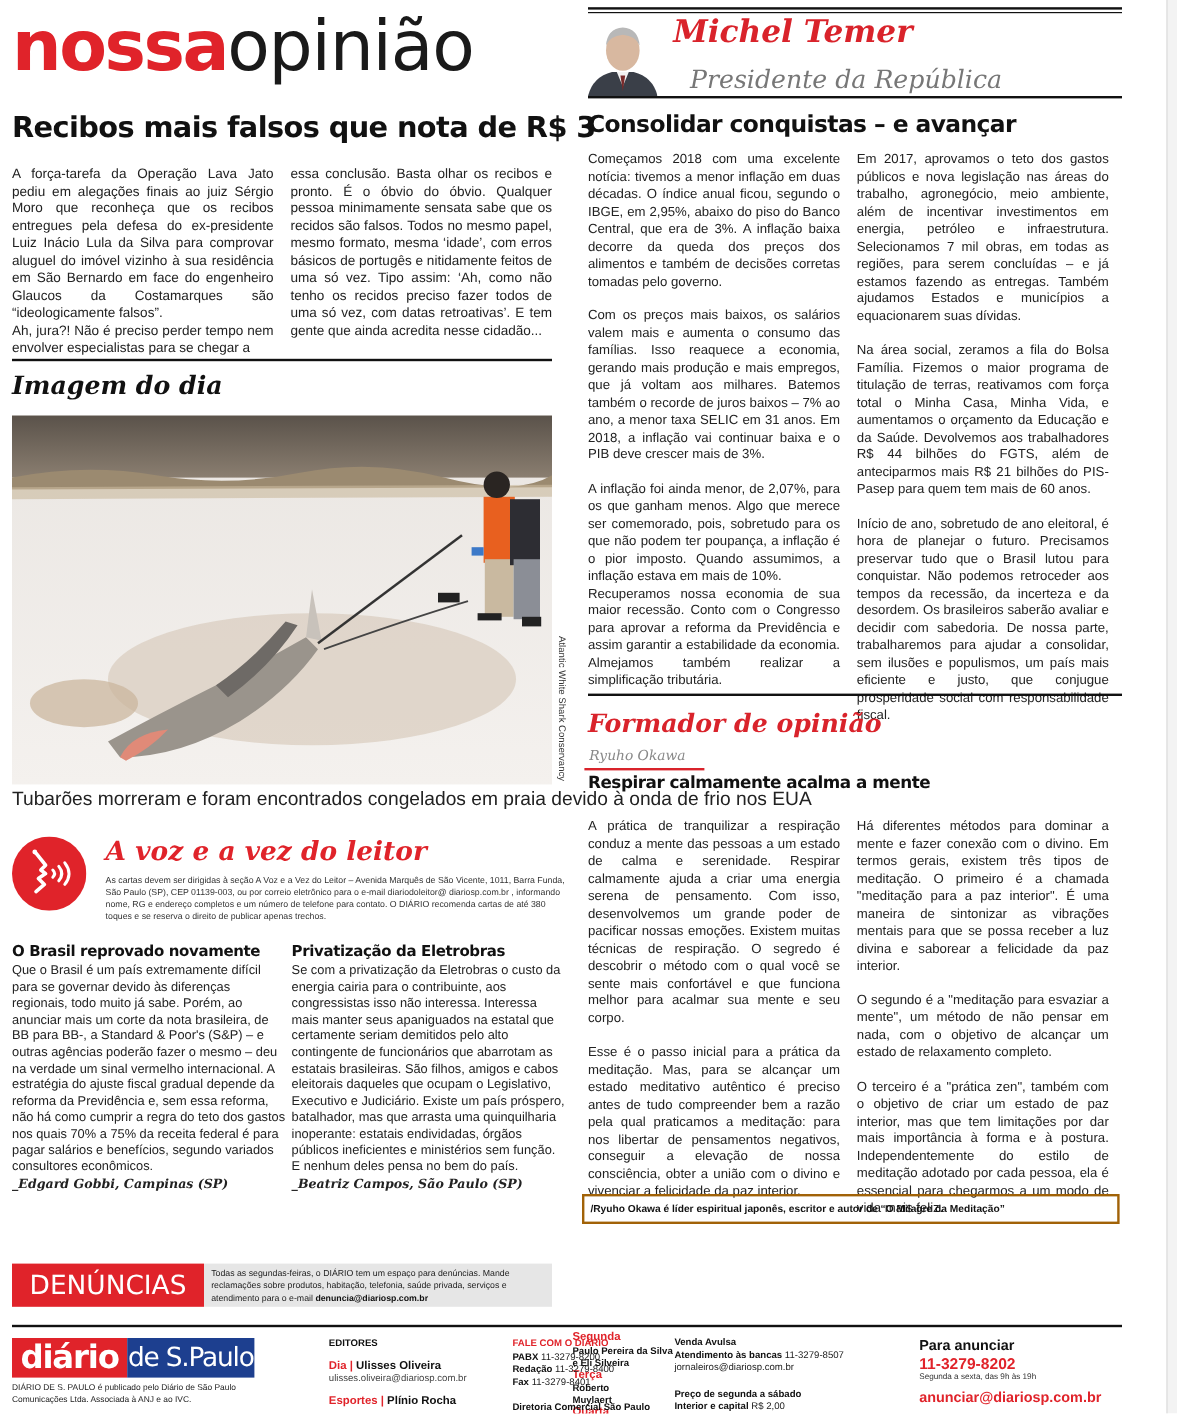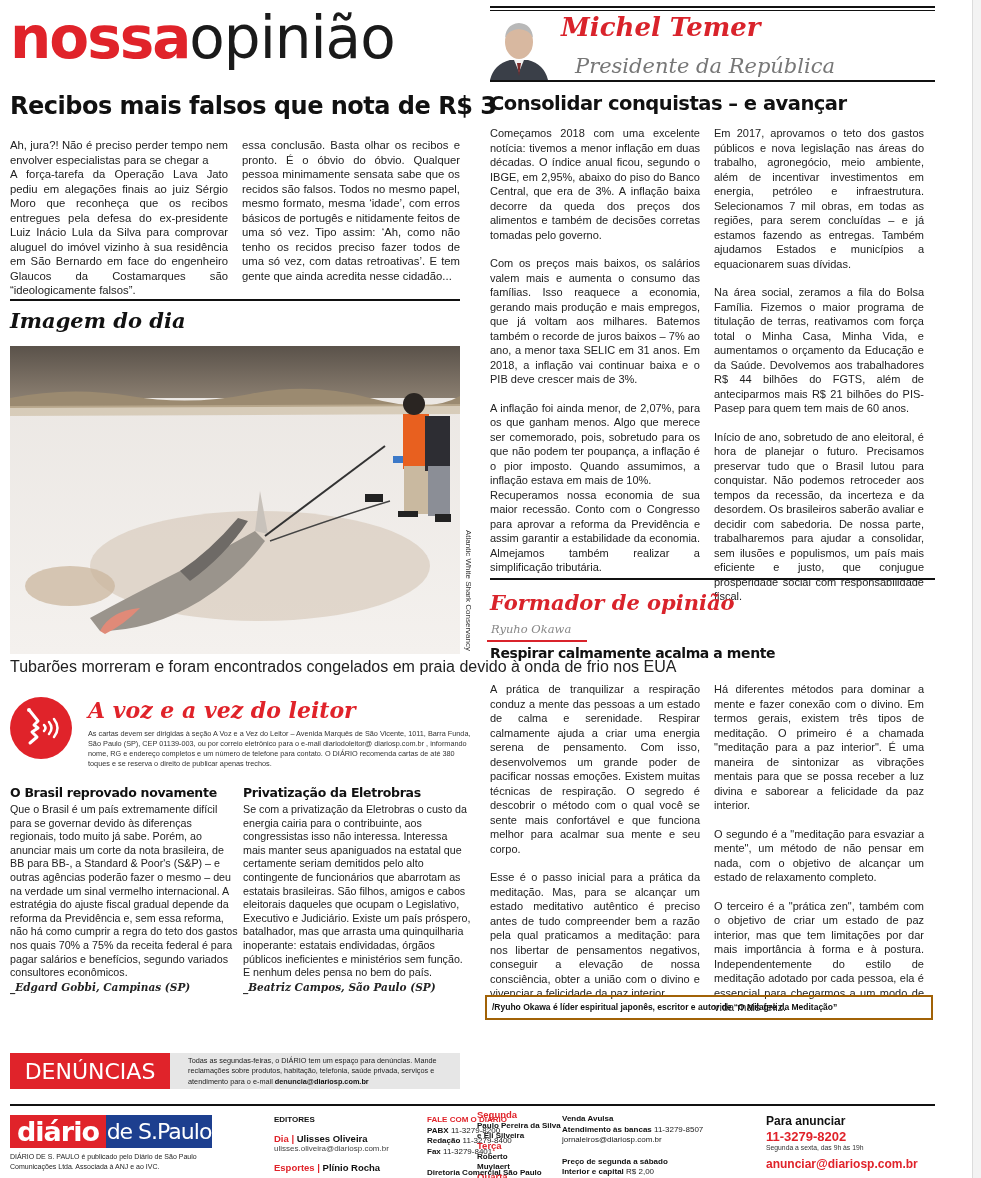--- a/index.html
+++ b/index.html
@@ -53,21 +53,21 @@
   .formador-author { position: absolute; left: 491px; top: 622px; font-family: "DejaVu Serif", serif; font-style: italic; font-size: 11.5px; color: #888; }
   .formador-underline { position: absolute; left: 487px; top: 640px; width: 100px; height: 2px; background: #d9232b; }
   .formador-headline { position: absolute; left: 490px; top: 645px; font-size: 14px; font-weight: bold; color: #111; font-family: "DejaVu Sans", sans-serif; letter-spacing: -0.4px; }
   .formador-body { position: absolute; left: 490px; top: 682px; width: 445px; display: flex; gap: 14px; }
   .formador-body .col-text { width: 210px; font-size: 11px; line-height: 14.5px; }
   .formador-body .col-text p + p { margin-top: 14px; }
   .formador-note { position: absolute; left: 485px; top: 995px; width: 448px; height: 25px; border: 2px solid #a16207; font-size: 8.5px; font-weight: bold; color: #111; padding: 5px 5px; }
 
   
   .den-bar { position: absolute; left: 10px; top: 1053px; width: 160px; height: 36px; background: #e0232a; color: #fff; font-family: "DejaVu Sans", sans-serif; font-size: 22px; display: flex; align-items: center; justify-content: center; letter-spacing: 0; }
-  .den-info { position: absolute; left: 170px; top: 1053px; width: 290px; height: 36px; background: #e6e6e6; font-size: 7.3px; line-height: 10.3px; color: #222; padding: 3px 18px; }
+  .den-info { position: absolute; left: 170px; top: 1053px; width: 290px; height: 36px; background: #e6e6e6; font-size: 7.3px; line-height: 10.3px; color: #222; padding: 3px 6px; }
   .den-info b { color: #111; }
   .den-days { position: absolute; left: 477px; top: 1110px; display: flex; flex-direction: column; }
   .den-day { font-size: 8px; line-height: 10px; color: #111; font-weight: bold; }
   .den-day .d { color: #e0232a; font-size: 9.5px; margin-bottom: 1px; }
 
   
   .footer-line { position: absolute; left: 10px; top: 1104px; width: 925px; height: 2px; background: #111; }
   .logo { position: absolute; left: 10px; top: 1115px; width: 202px; height: 33px; display: flex; }
   .logo .l1 { background: #e0232a; color: #fff; font-family: "DejaVu Sans", sans-serif; font-weight: bold; font-size: 27px; width: 96px; display: flex; align-items: center; justify-content: center; letter-spacing: -1px; }
   .logo .l2 { background: #1d3f8f; color: #fff; font-family: "DejaVu Sans", sans-serif; font-size: 22px; flex: 1; display: flex; align-items: center; justify-content: center; letter-spacing: -1px; }
@@ -97,22 +97,22 @@
 
 <div class="page">
 
   <div class="masthead">
     <span class="mh-red">nossa</span><span class="mh-thin">opinião</span>
   </div>
 
   <h1 class="editorial-title">Recibos mais falsos que nota de R$ 3</h1>
   <div class="editorial-body">
     <div class="col-text">
+      <p>A força-tarefa da Operação Lava Jato pediu em alegações finais ao juiz Sérgio Moro que reconheça que os recibos entregues pela defesa do ex-presidente Luiz Inácio Lula da Silva para comprovar aluguel do imóvel vizinho à sua residência em São Bernardo em face do engenheiro Glaucos da Costamarques são “ideologicamente falsos”.</p>
       <p>Ah, jura?! Não é preciso perder tempo nem envolver especialistas para se chegar a</p>
-      <p>A força-tarefa da Operação Lava Jato pediu em alegações finais ao juiz Sérgio Moro que reconheça que os recibos entregues pela defesa do ex-presidente Luiz Inácio Lula da Silva para comprovar aluguel do imóvel vizinho à sua residência em São Bernardo em face do engenheiro Glaucos da Costamarques são “ideologicamente falsos”.</p>
     </div>
     <div class="col-text">
       <p>essa conclusão. Basta olhar os recibos e pronto. É o óbvio do óbvio. Qualquer pessoa minimamente sensata sabe que os recidos são falsos. Todos no mesmo papel, mesmo formato, mesma ‘idade’, com erros básicos de portugês e nitidamente feitos de uma só vez. Tipo assim: ‘Ah, como não tenho os recidos preciso fazer todos de uma só vez, com datas retroativas’.  E tem gente que ainda acredita nesse cidadão...</p>
     </div>
   </div>
   <div class="hr" style="left:10px; top:299px; width:450px;"></div>
 
   <h2 class="img-title section-italic">Imagem do dia</h2>
   <div class="photo">
     <svg width="450" height="308" viewBox="0 0 450 308">

